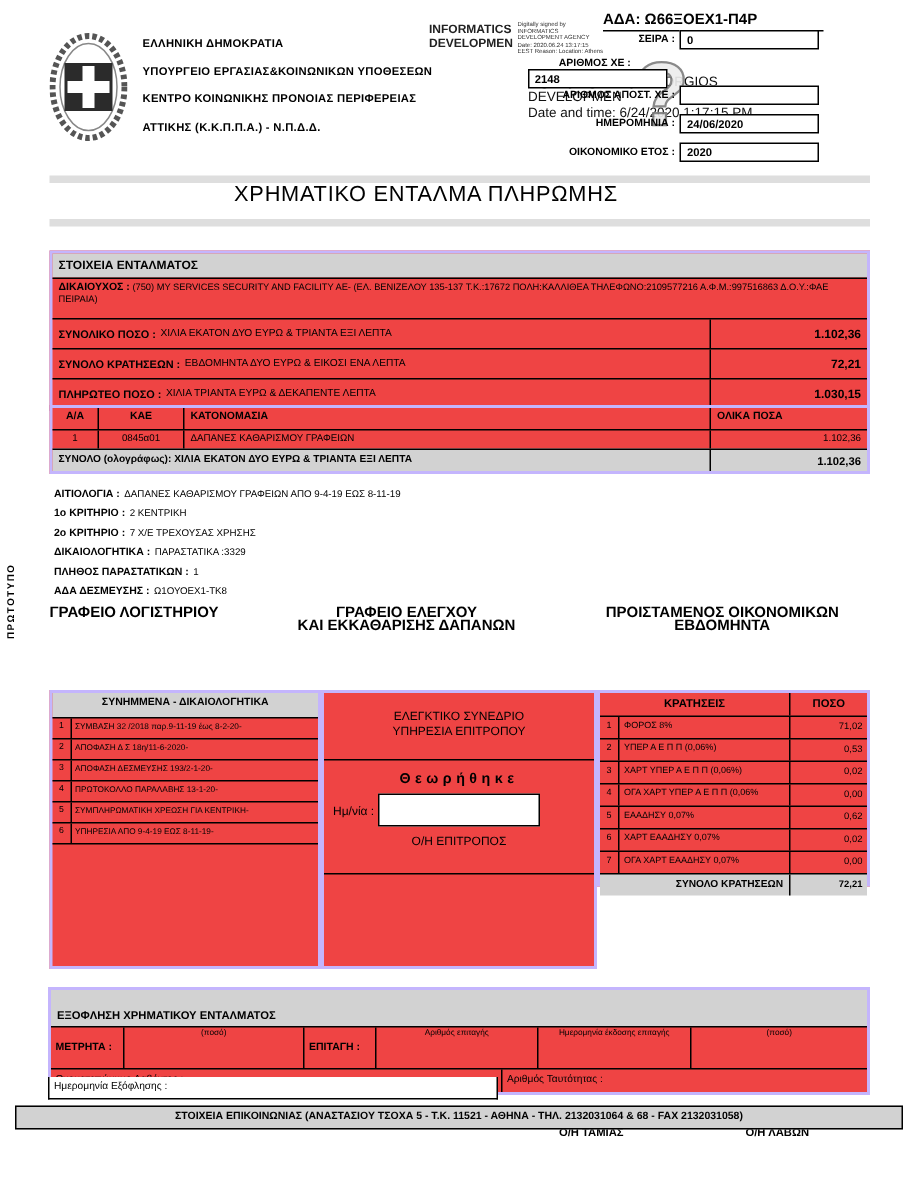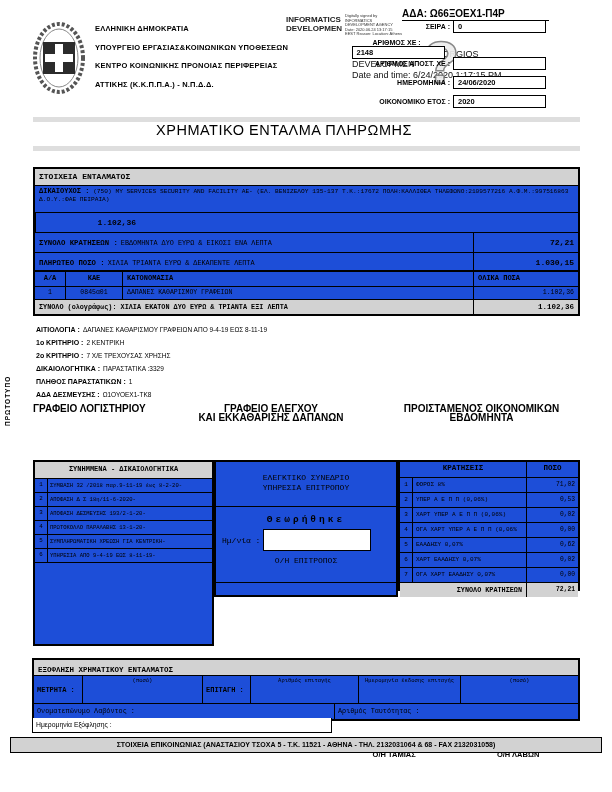--- a/index.html
+++ b/index.html
@@ -17,21 +17,21 @@
   .stamp{left:412px;top:26px;opacity:.9;}
   .ada{left:402px;top:8px;font-size:10px;border-bottom:1px solid #000;padding:0 4px 1px 0;min-width:143px;}
   .hfield{position:absolute;left:250px;width:296px;display:flex;align-items:center;justify-content:flex-end;}
   .hlabel{font-size:7px;font-weight:bold;margin-right:3px;white-space:nowrap;}
   .hbox{width:93px;height:13px;border:1px solid #000;box-sizing:border-box;font-size:7.5px;font-weight:bold;
         padding:1px 0 0 4px;background:#fff;}
   
   .bar{left:33px;width:547px;height:5px;background:#dedede;}
   .doc-title{left:0;top:122px;width:568px;text-align:center;font-size:14.5px;letter-spacing:.5px;}
   
-  .box{border:2px solid #000000;box-sizing:border-box;background:#1d4ed8;font-family:Liberation Mono, monospace;}
+  .box{border:2px solid #c4b5fd;box-sizing:border-box;background:#ef4444;}
   .sec-head{background:#d2d2d2;font-weight:bold;font-size:8px;padding:3px 0 0 4px;box-sizing:border-box;}
   .det{left:33px;top:167px;width:547px;}
   .det .sec-head{height:16px;}
   .ben-row{border-top:1px solid #000;min-height:27px;padding:2px 4px;box-sizing:border-box;
            font-size:6.2px;line-height:7.5px;}
   .ben-row .b{font-size:7px;}
   .det-row{display:flex;border-top:1px solid #000;height:19px;}
   .det-text{flex:1;display:flex;align-items:center;padding-left:4px;font-size:6.8px;}
   .det-text .b{font-size:7.3px;margin-right:3px;white-space:nowrap;}
   .det-amt{width:105px;border-left:1px solid #000;box-sizing:border-box;display:flex;align-items:center;
@@ -53,21 +53,21 @@
   .info .b{font-size:7px;margin-right:3px;}
   .vert{left:4px;top:352px;height:74px;writing-mode:vertical-rl;transform:rotate(180deg);
         font-size:6.5px;font-weight:bold;letter-spacing:1px;}
   .role{font-size:10px;font-weight:bold;line-height:9px;}
   
   .att{left:33px;top:460px;width:181px;height:186px;}
   .att .sec-head{height:16px;text-align:center;font-size:7px;padding:3px 0 0 0;}
   .att-row{display:flex;border-top:1px solid #000;height:13px;}
   .att-num{width:13px;border-right:1px solid #000;box-sizing:border-box;text-align:center;font-size:5.8px;padding-top:2px;}
   .att-text{flex:1;font-size:5.5px;padding:2.5px 1px 0 2px;white-space:nowrap;overflow:hidden;}
-  .aud{left:214px;top:460px;width:184px;height:137px;}
+  .aud{left:214px;top:460px;width:184px;height:186px;}
   .aud-top{height:45px;border-bottom:1px solid #000;box-sizing:border-box;text-align:center;
            font-size:8px;line-height:10px;padding-top:11px;}
   .aud-mid{height:69px;border-bottom:1px solid #000;box-sizing:border-box;text-align:center;}
   .approved{font-size:9.5px;font-weight:bold;letter-spacing:3px;margin-top:7px;}
   .date-row{display:flex;align-items:center;justify-content:flex-start;margin:4px 8px 0 6px;}
   .date-row .lbl{font-size:8px;margin-right:3px;white-space:nowrap;}
   .date-box{width:108px;height:22px;border:1.5px solid #000;box-sizing:border-box;background:#fff;}
   .commissioner{font-size:8px;margin-top:5px;}
   .ded{left:398px;top:460px;width:182px;height:131px;}
   .ded-h{display:flex;height:15px;font-weight:bold;font-size:7.5px;}
@@ -75,21 +75,21 @@
   .ded-hamt{width:52px;border-left:1px solid #000;box-sizing:border-box;text-align:center;padding-top:2px;}
   .ded-row{display:flex;border-top:1px solid #000;height:14px;}
   .ded-num{width:13px;border-right:1px solid #000;box-sizing:border-box;text-align:center;font-size:6px;padding-top:2.5px;}
   .ded-name{flex:1;font-size:6px;padding:2.5px 0 0 3px;white-space:nowrap;overflow:hidden;}
   .ded-amt{width:52px;border-left:1px solid #000;box-sizing:border-box;text-align:right;font-size:6.3px;padding:2.5px 3px 0 0;}
   .ded-t{background:#d2d2d2;}
   .ded-t .ded-tlabel{flex:1;text-align:right;font-weight:bold;font-size:6.8px;padding:2.5px 4px 0 0;}
   .ded-t .ded-amt{font-weight:bold;}
   
   .pay{left:32px;top:658px;width:548px;}
-  .pay .sec-head{height:15px;font-size:7.5px;padding-top:6px;}
+  .pay .sec-head{height:24px;font-size:7.5px;padding-top:12px;}
   .pay-r1{display:flex;border-top:1px solid #000;height:27px;}
   .pc{border-left:1px solid #000;box-sizing:border-box;}
   .pc:first-child{border-left:none;}
   .pc-lab{display:flex;align-items:center;padding-left:3px;font-size:7px;font-weight:bold;white-space:nowrap;}
   .pc-hint{text-align:center;font-size:5.5px;padding-top:1px;color:#000;}
   .pay-r2{display:flex;border-top:1px solid #000;height:15px;font-size:6.8px;}
   .pay-r2 .pc{padding:3px 0 0 3px;}
   .pay-r3-left{left:32px;top:718px;width:300px;height:15px;border:1px solid #000;border-top:none;
                box-sizing:border-box;font-size:6.8px;padding:3px 0 0 3px;background:#fff;}
   .pay-r3-right{left:332px;top:750px;width:248px;display:flex;justify-content:space-around;}
@@ -161,20 +161,24 @@
   <div class="abs doc-title">ΧΡΗΜΑΤΙΚΟ ΕΝΤΑΛΜΑ ΠΛΗΡΩΜΗΣ</div>
   <div class="abs bar" style="top:146px;"></div>
 
   <div class="abs box det">
     <div class="sec-head">ΣΤΟΙΧΕΙΑ ΕΝΤΑΛΜΑΤΟΣ</div>
     <div class="ben-row">
       <span class="b">ΔΙΚΑΙΟΥΧΟΣ :</span>
       <span>(750) MY SERVICES SECURITY AND FACILITY AE- (ΕΛ. ΒΕΝΙΖΕΛΟΥ 135-137 Τ.Κ.:17672 ΠΟΛΗ:ΚΑΛΛΙΘΕΑ ΤΗΛΕΦΩΝΟ:2109577216 Α.Φ.Μ.:997516863 Δ.Ο.Υ.:ΦΑΕ ΠΕΙΡΑΙΑ)</span>
     </div>
     <div class="det-row">
+      <div class="det-text">
+        <span class="b">ΣΥΝΟΛΙΚΟ ΠΟΣΟ :</span>
+        <span>ΧΙΛΙΑ ΕΚΑΤΟΝ ΔΥΟ ΕΥΡΩ &amp; ΤΡΙΑΝΤΑ ΕΞΙ ΛΕΠΤΑ</span>
+      </div>
       <div class="det-amt">1.102,36</div>
     </div>
     <div class="det-row">
       <div class="det-text">
         <span class="b">ΣΥΝΟΛΟ ΚΡΑΤΗΣΕΩΝ :</span>
         <span>ΕΒΔΟΜΗΝΤΑ ΔΥΟ ΕΥΡΩ &amp; ΕΙΚΟΣΙ ΕΝΑ ΛΕΠΤΑ</span>
       </div>
       <div class="det-amt">72,21</div>
     </div>
     <div class="det-row">

